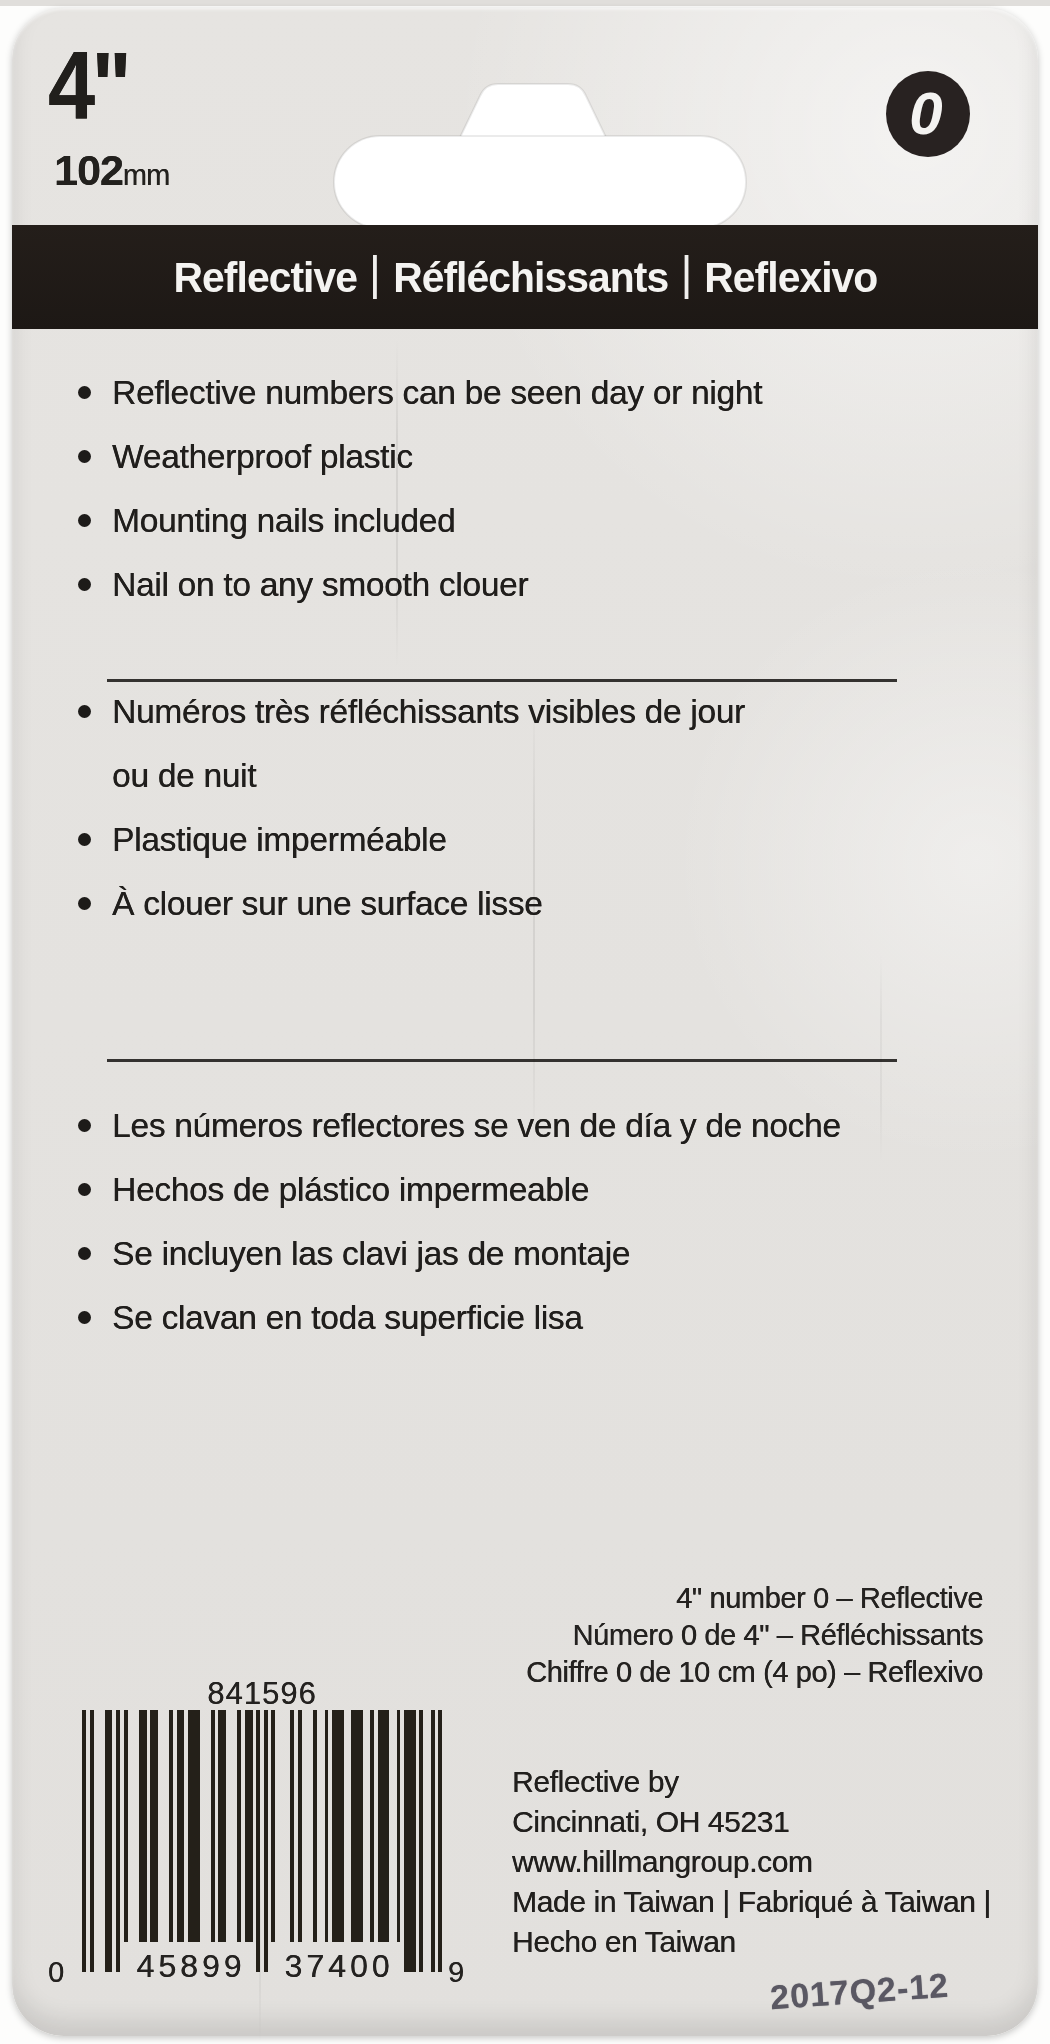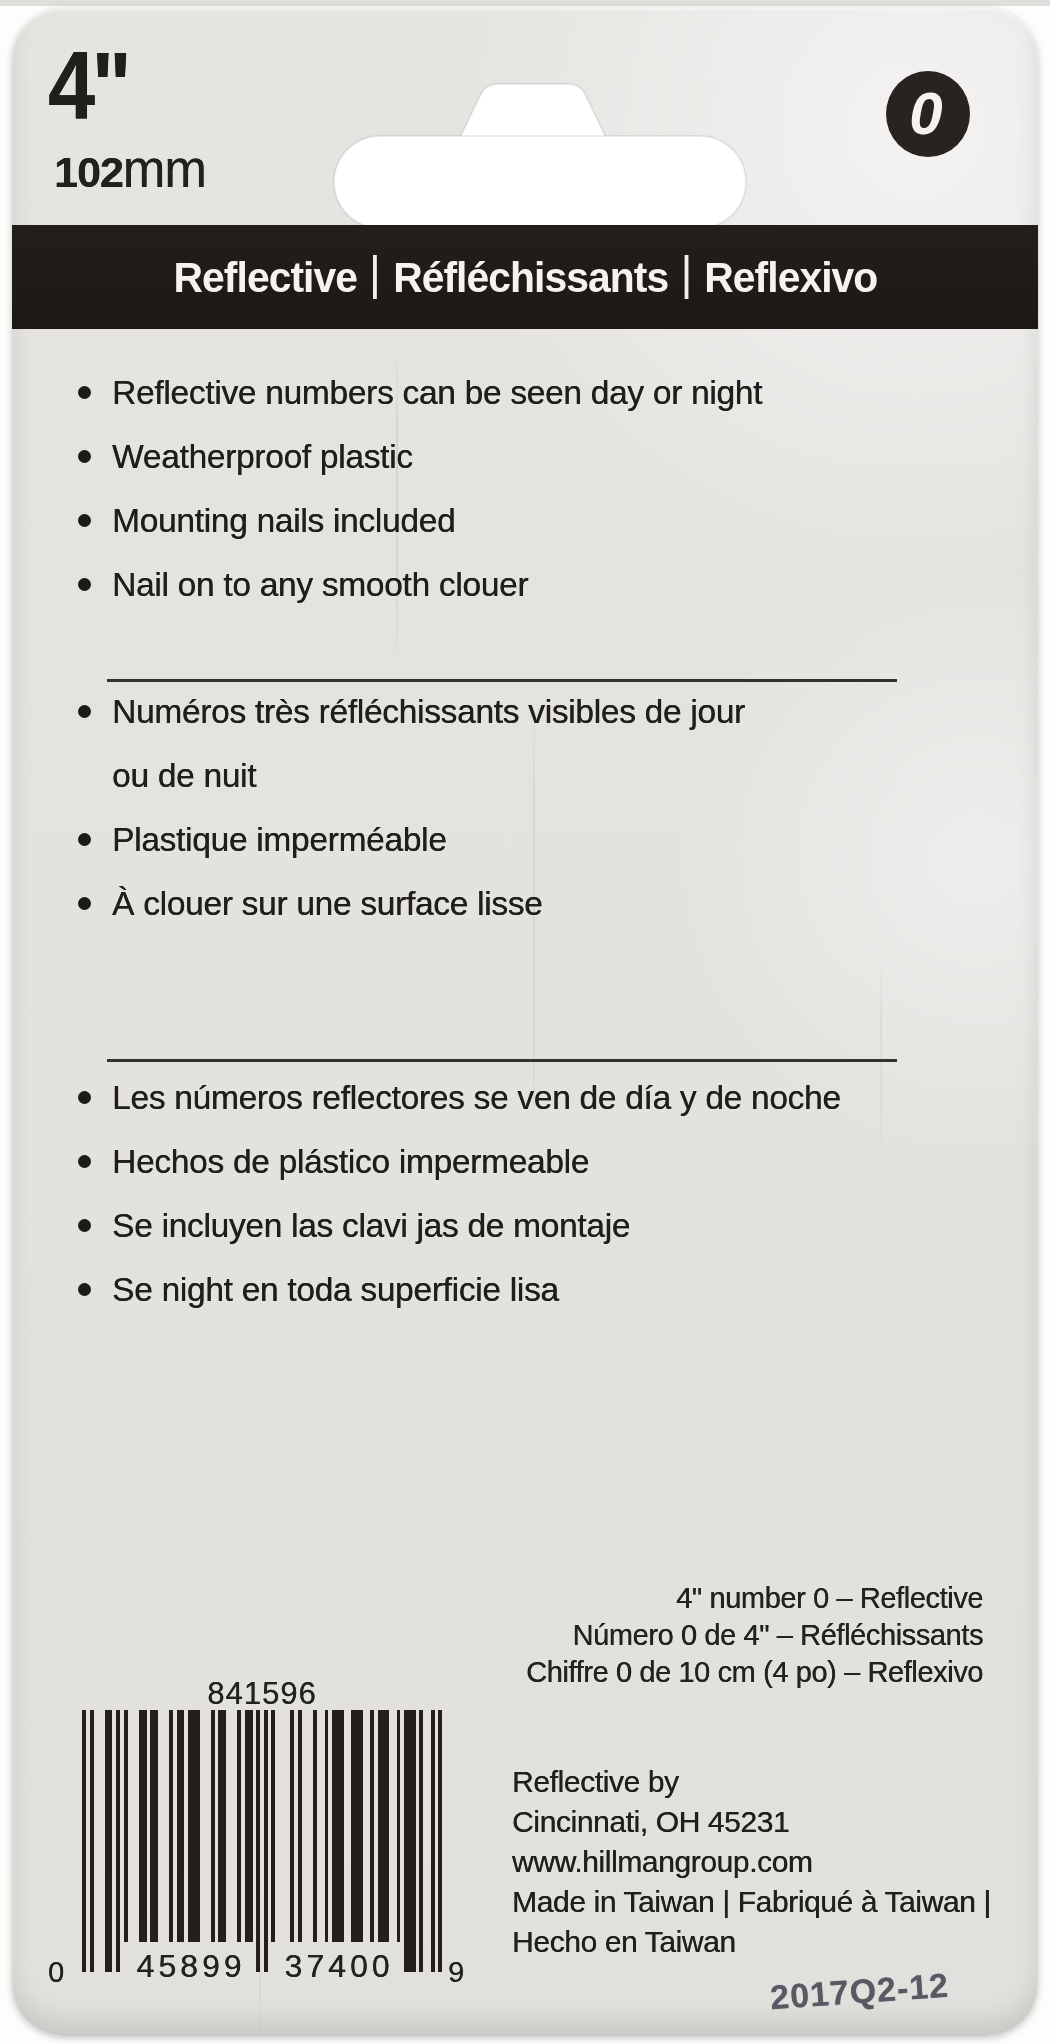--- a/index.html
+++ b/index.html
@@ -25,21 +25,21 @@
   .ink{text-shadow:.35px 0 0 currentColor;}
 
   
   .size-inches{
     position:absolute;left:36px;top:30px;
     font-size:96px;font-weight:700;letter-spacing:-4px;line-height:96px;
     color:#211f1c;transform:scaleX(.88);transform-origin:left top;
   }
   .size-mm{position:absolute;left:42px;top:140px;line-height:44px;color:#23211e;letter-spacing:-1px;}
   .size-mm .val{font-size:43px;font-weight:700;margin-top:16px;}
-  .size-mm .unit{font-size:51px;font-weight:400;}
+  .size-mm .unit{font-size:29px;font-weight:400;}
 
   
   .badge{
     position:absolute;left:874px;top:63px;width:84px;height:86px;border-radius:50%;
     background:#282221;display:flex;align-items:center;justify-content:center;
   }
   .badge span{
     color:#f4f3f1;font-size:60px;font-weight:700;font-style:italic;line-height:60px;
     transform:translateX(-2px);
   }
@@ -59,21 +59,21 @@
   }
   .banner-inner .pipe{width:4px;height:44px;background:#f1f0ee;margin:0 17px;}
 
   
   .features{position:absolute;left:66px;margin:0;padding:0;list-style:none;width:900px;}
   .features li{display:flex;line-height:64px;font-size:33.5px;letter-spacing:-.3px;color:#201e1c;}
   .features .dot{flex:0 0 auto;width:13px;height:13px;border-radius:50%;background:#1d1b19;margin:25px 21px 0 0;}
   .features .txt{white-space:pre-line;}
   .features.en{top:353px;}
   .features.fr{top:672px;}
-  .features.es{top:1058px;text-align:center;}
+  .features.es{top:1086px;text-align:center;}
 
   .divider{position:absolute;left:95px;width:790px;height:3px;background:#343230;}
   .divider.d1{top:671px;}
   .divider.d2{top:1051px;}
 
   
   .desc{
     position:absolute;right:55px;top:1572px;text-align:right;
     font-size:29px;line-height:37px;letter-spacing:-.4px;color:#242220;
   }
@@ -186,21 +186,21 @@
       <li>
           <span class="dot"></span>
           <span class="txt ink">Hechos de plástico impermeable</span>
         </li>
       <li>
           <span class="dot"></span>
           <span class="txt ink">Se incluyen las clavi jas de montaje</span>
         </li>
       <li>
           <span class="dot"></span>
-          <span class="txt ink">Se night en toda superficie lisa</span>
+          <span class="txt ink">Se clavan en toda superficie lisa</span>
         </li>
     </ul>
 
     <div class="desc">
       <div class="ink">4" number 0 – Reflective</div>
       <div class="ink">Número 0 de 4" – Réfléchissants</div>
       <div class="ink">Chiffre 0 de 10 cm (4 po) – Reflexivo</div>
     </div>
 
     <div class="sku ink">841596</div>

